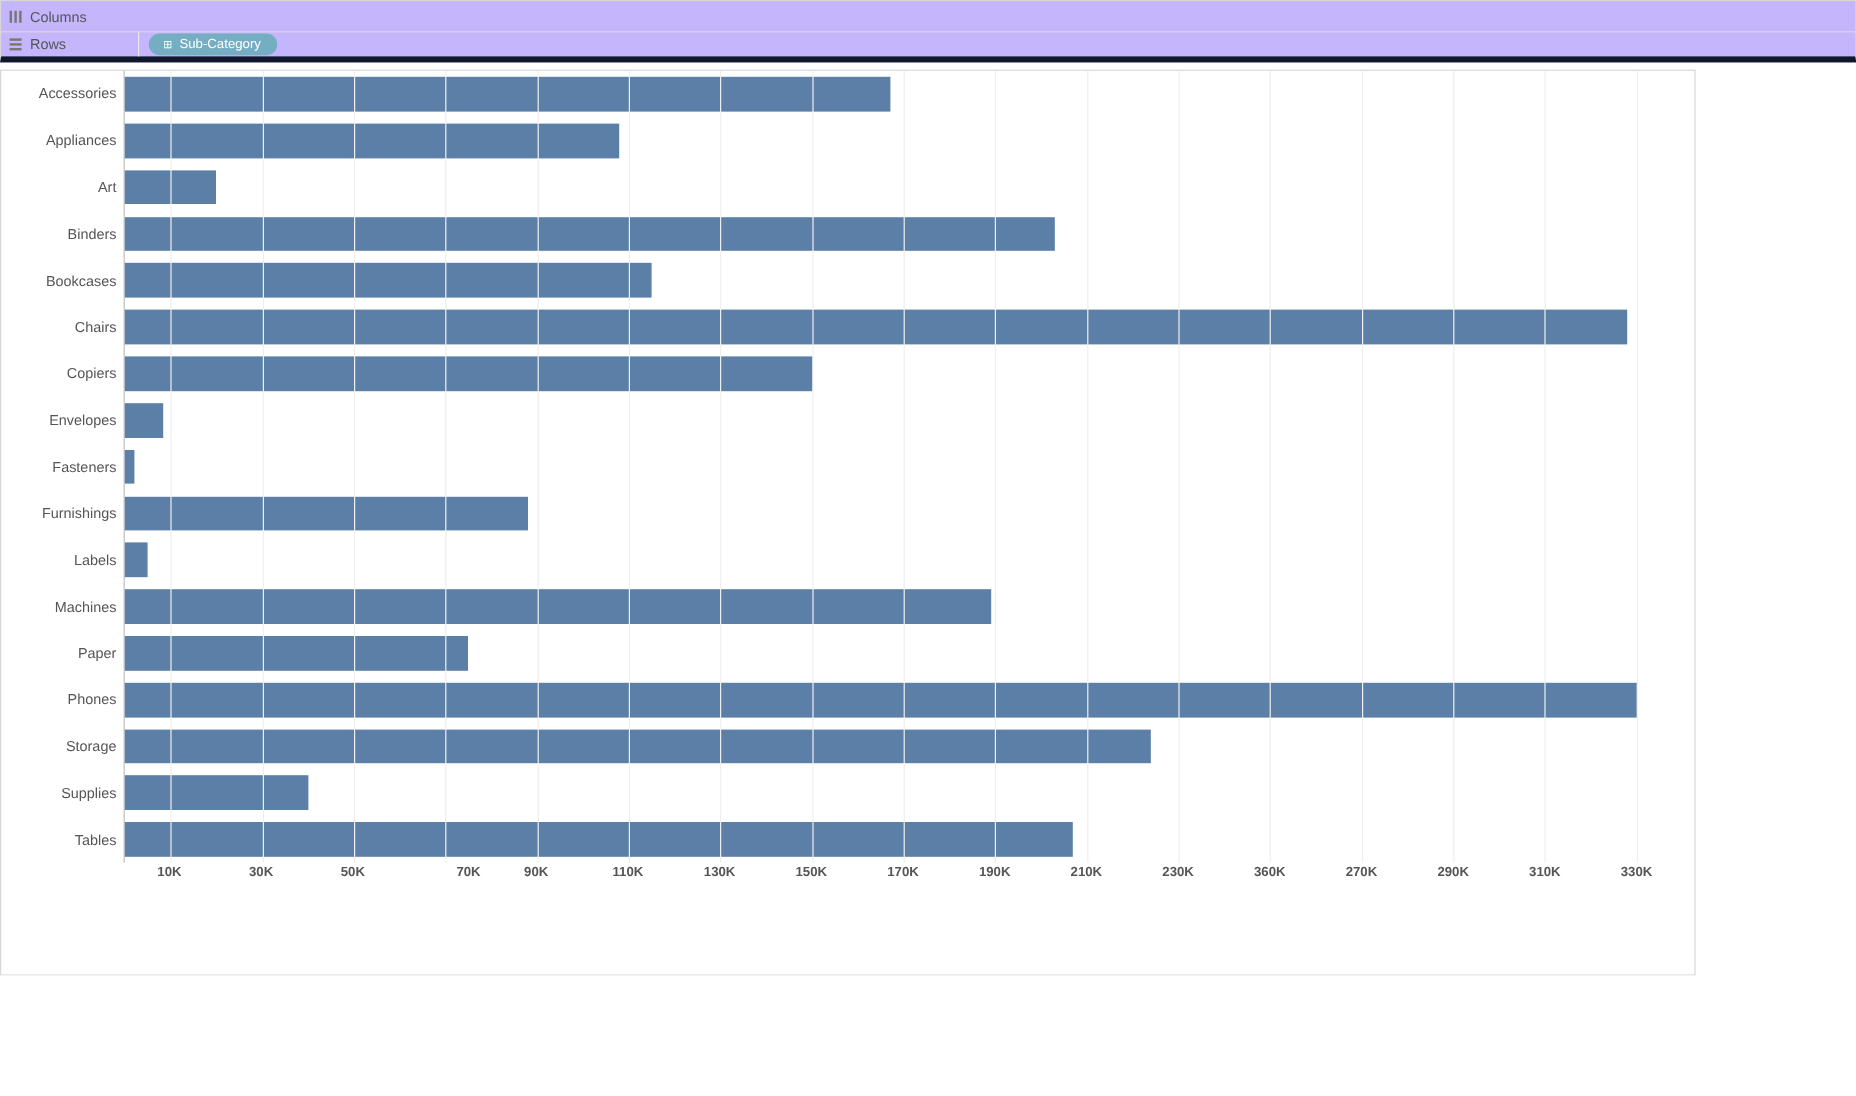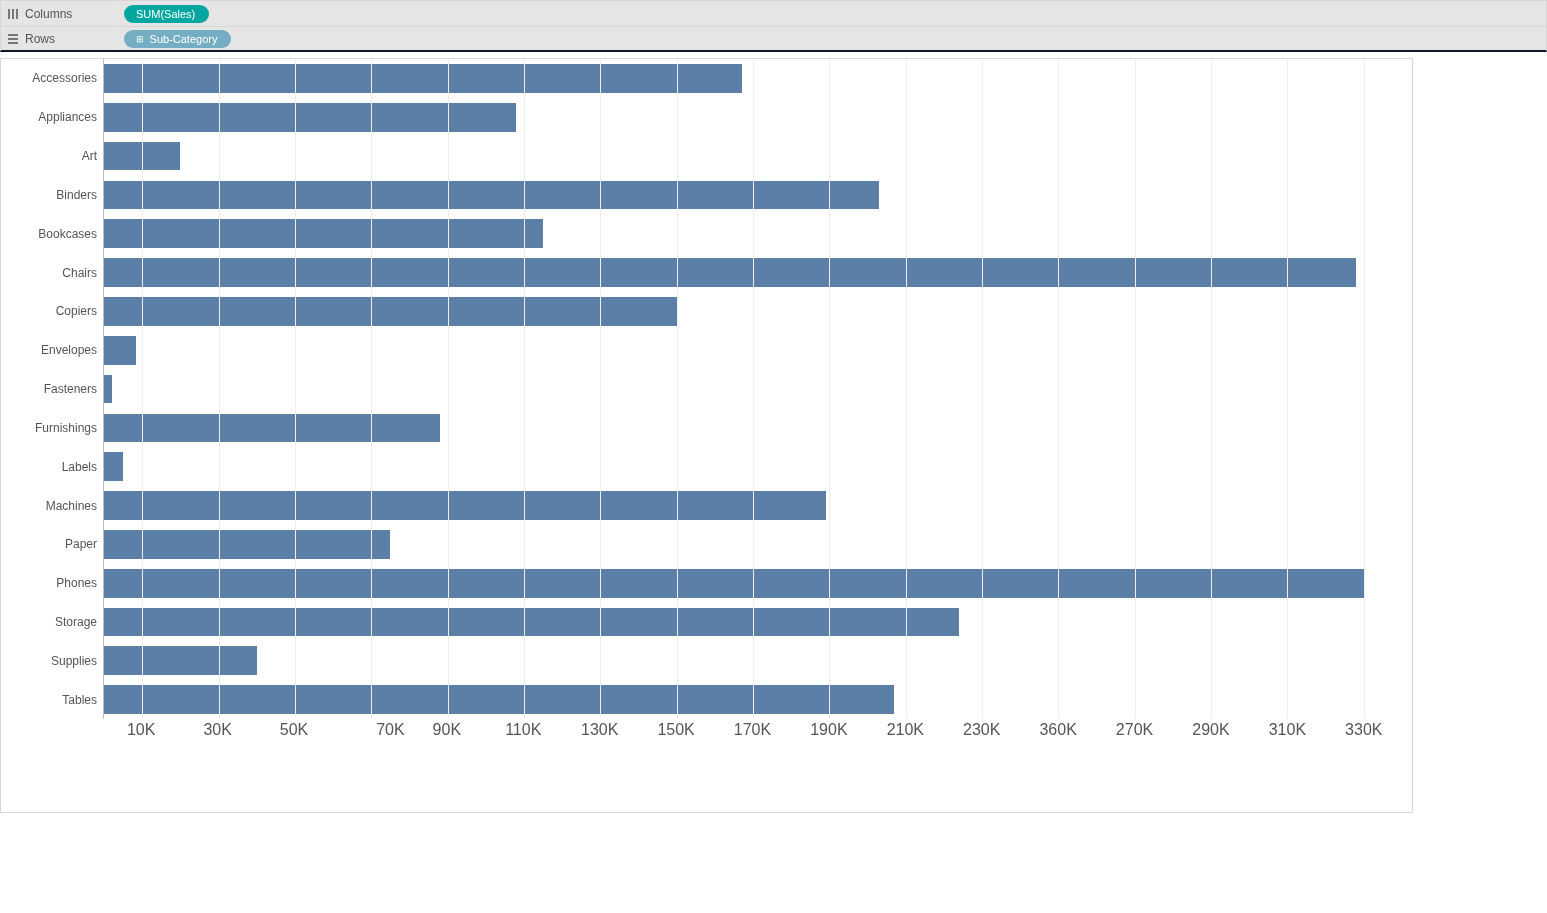--- a/index.html
+++ b/index.html
@@ -8,21 +8,21 @@
     font-size: 12px;
     background: #fff;
     color: #333;
     width: 1547px;
   }
   .shelf-row {
     display: flex;
     align-items: center;
     border: 1px solid #d7d7d7;
     border-bottom: none;
-    background: #e5e5e5;
+    background: #c4b5fd;
     height: 26px;
     padding: 0 6px;
   }
   .shelf-row:last-of-type { border-bottom: 1px solid #d7d7d7; }
   .shelf-label {
     display: flex;
     align-items: center;
     width: 108px;
     color: #555;
     gap: 6px;
@@ -120,22 +120,23 @@
   }
   .x-ticks {
     position: relative;
     flex: 1;
     height: 100%;
   }
   .x-tick {
     position: absolute;
     top: 2px;
     transform: translateX(-50%);
-    font-size: 16px;
-    color: #555;
+    font-size: 11px;
+    color: #555;
+    font-weight: bold;
   }
   .axis-title-row {
     display: flex;
     justify-content: center;
     padding-left: 102px;
     padding-right: 10px;
     padding-top: 0px;
     padding-bottom: 6px;
     align-items: center;
     gap: 6px;
@@ -149,28 +150,23 @@
 
 <div class="shelf-row">
   <div class="shelf-label">
     <svg width="12" height="12" viewBox="0 0 12 12">
         <rect x="1" y="1" width="2" height="10" fill="#777"></rect>
         <rect x="5" y="1" width="2" height="10" fill="#777"></rect>
         <rect x="9" y="1" width="2" height="10" fill="#777"></rect>
       </svg>
     <span>Columns</span>
   </div>
-  <div class="shelf-content">
-    <span class="pill measure">
-      <span>SUM(Sales)</span>
-    </span>
-  </div>
 </div>
 
-<div class="shelf-row" style="border-bottom:2px solid #0f172a;">
+<div class="shelf-row" style="border-bottom:5px solid #0f172a;">
   <div class="shelf-label">
     <svg width="12" height="12" viewBox="0 0 12 12">
         <rect x="1" y="1" width="10" height="2" fill="#777"></rect>
         <rect x="1" y="5" width="10" height="2" fill="#777"></rect>
         <rect x="1" y="9" width="10" height="2" fill="#777"></rect>
       </svg>
     <span>Rows</span>
   </div>
   <div class="shelf-content">
     <span class="pill dimension">

